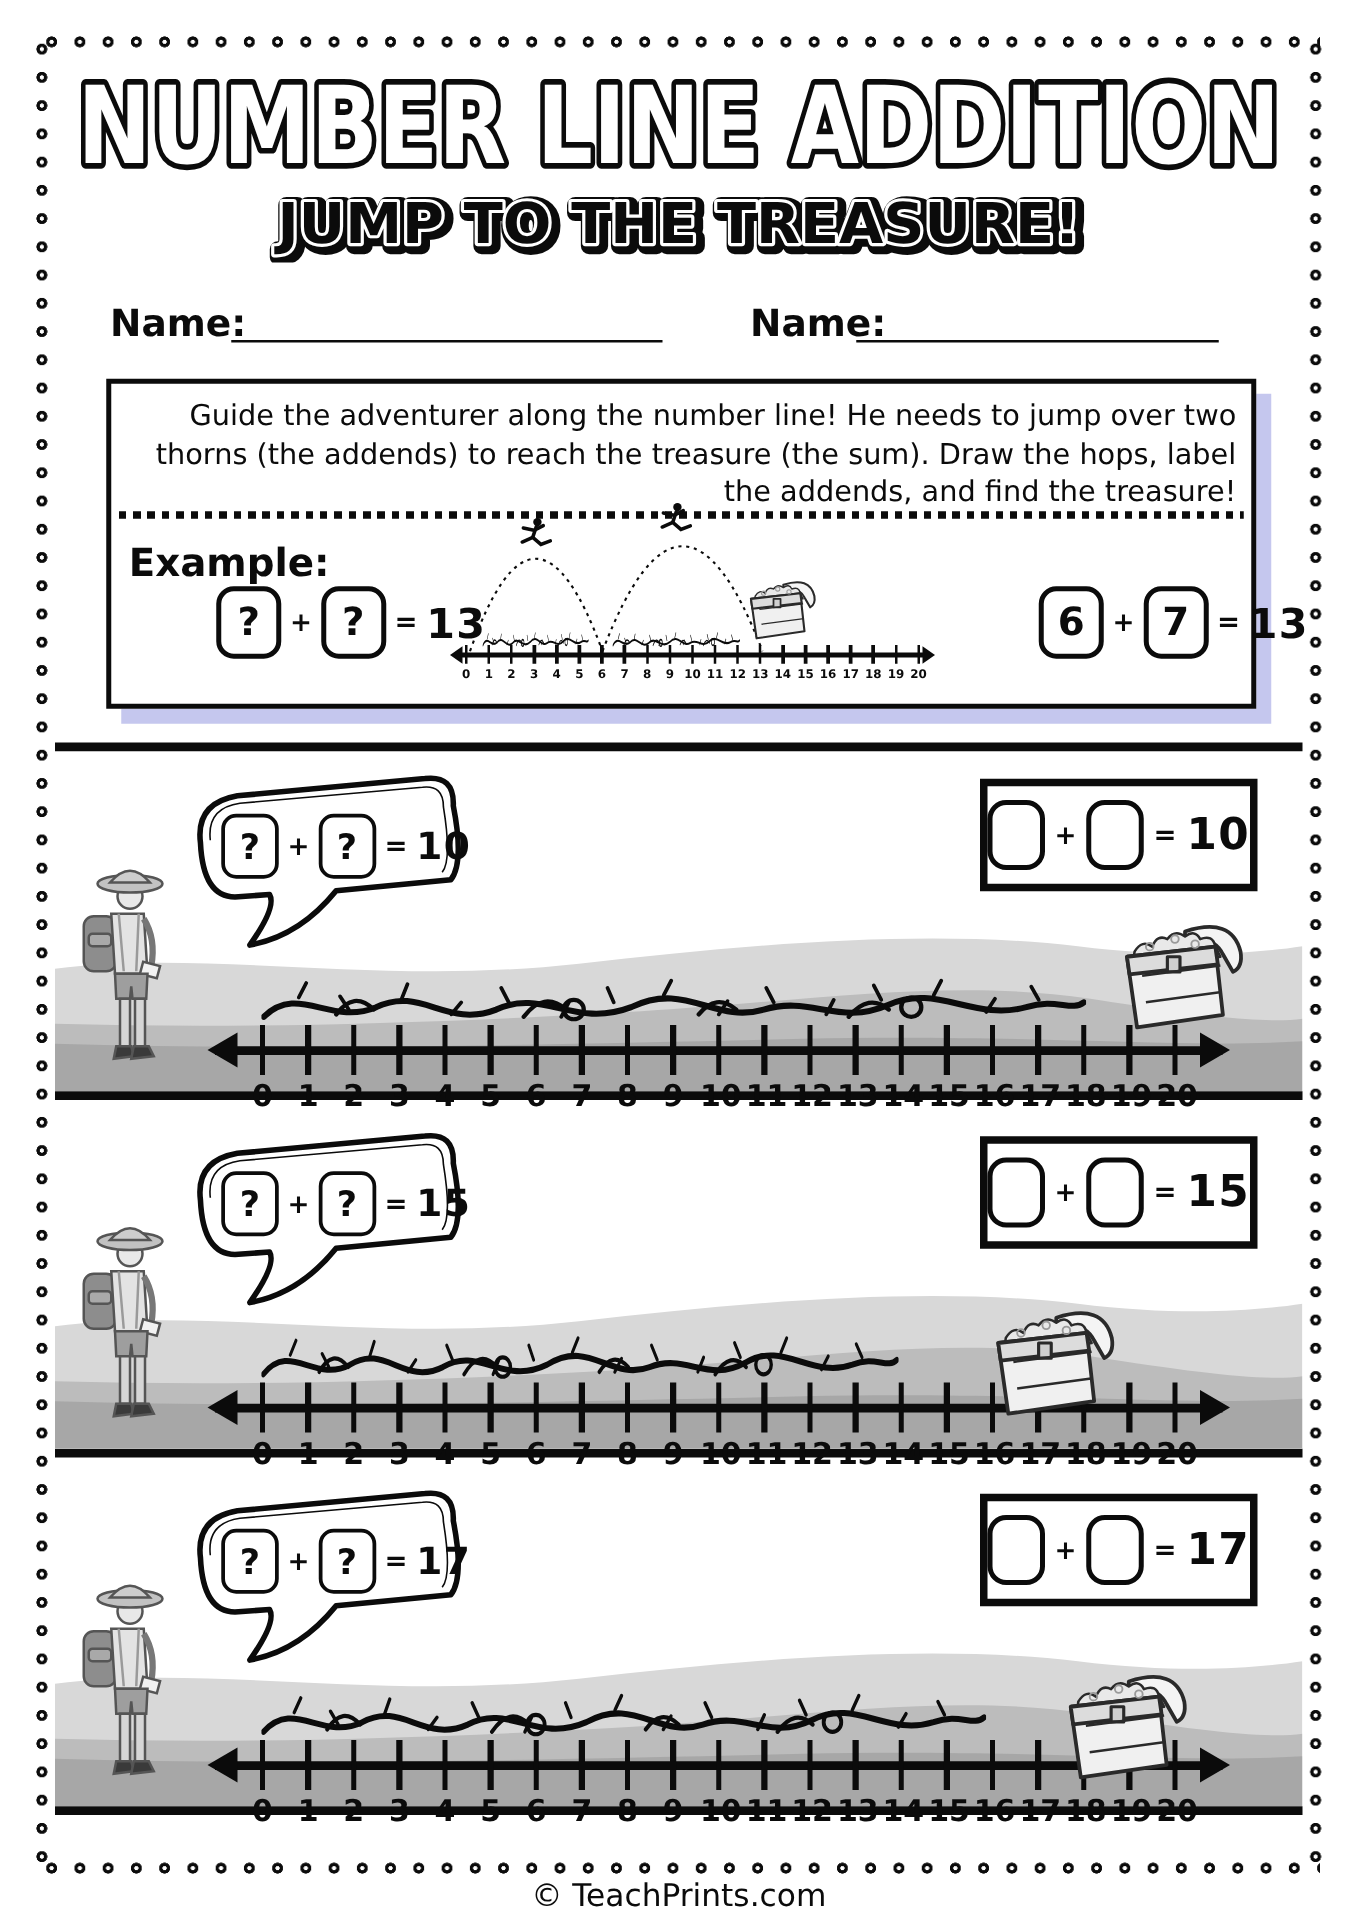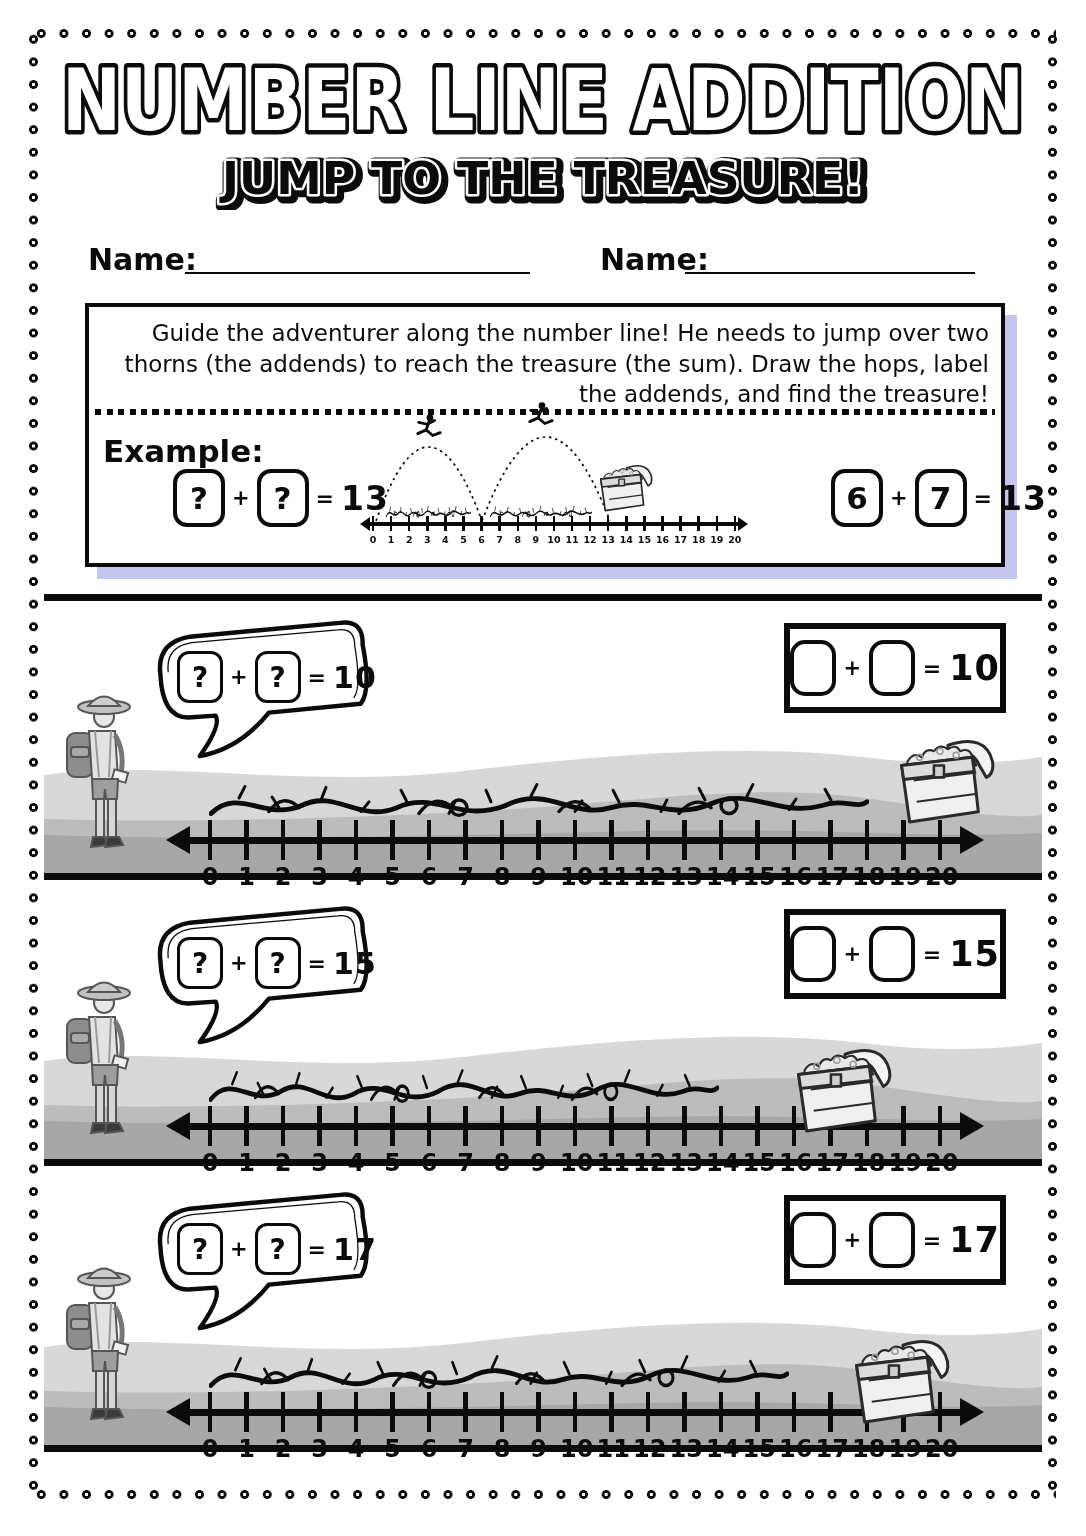--- a/index.html
+++ b/index.html
@@ -533,13 +533,14 @@
     </div>
     <div class="answer-box">
       <span class="slot"></span>
       <span class="op">+</span>
       <span class="slot"></span>
       <span class="eqs">=</span>
       <span class="sum">17</span>
     </div>
   </div>
 
+  <div class="footer">© TeachPrints.com</div>
 </div>
 
 </body></html>

